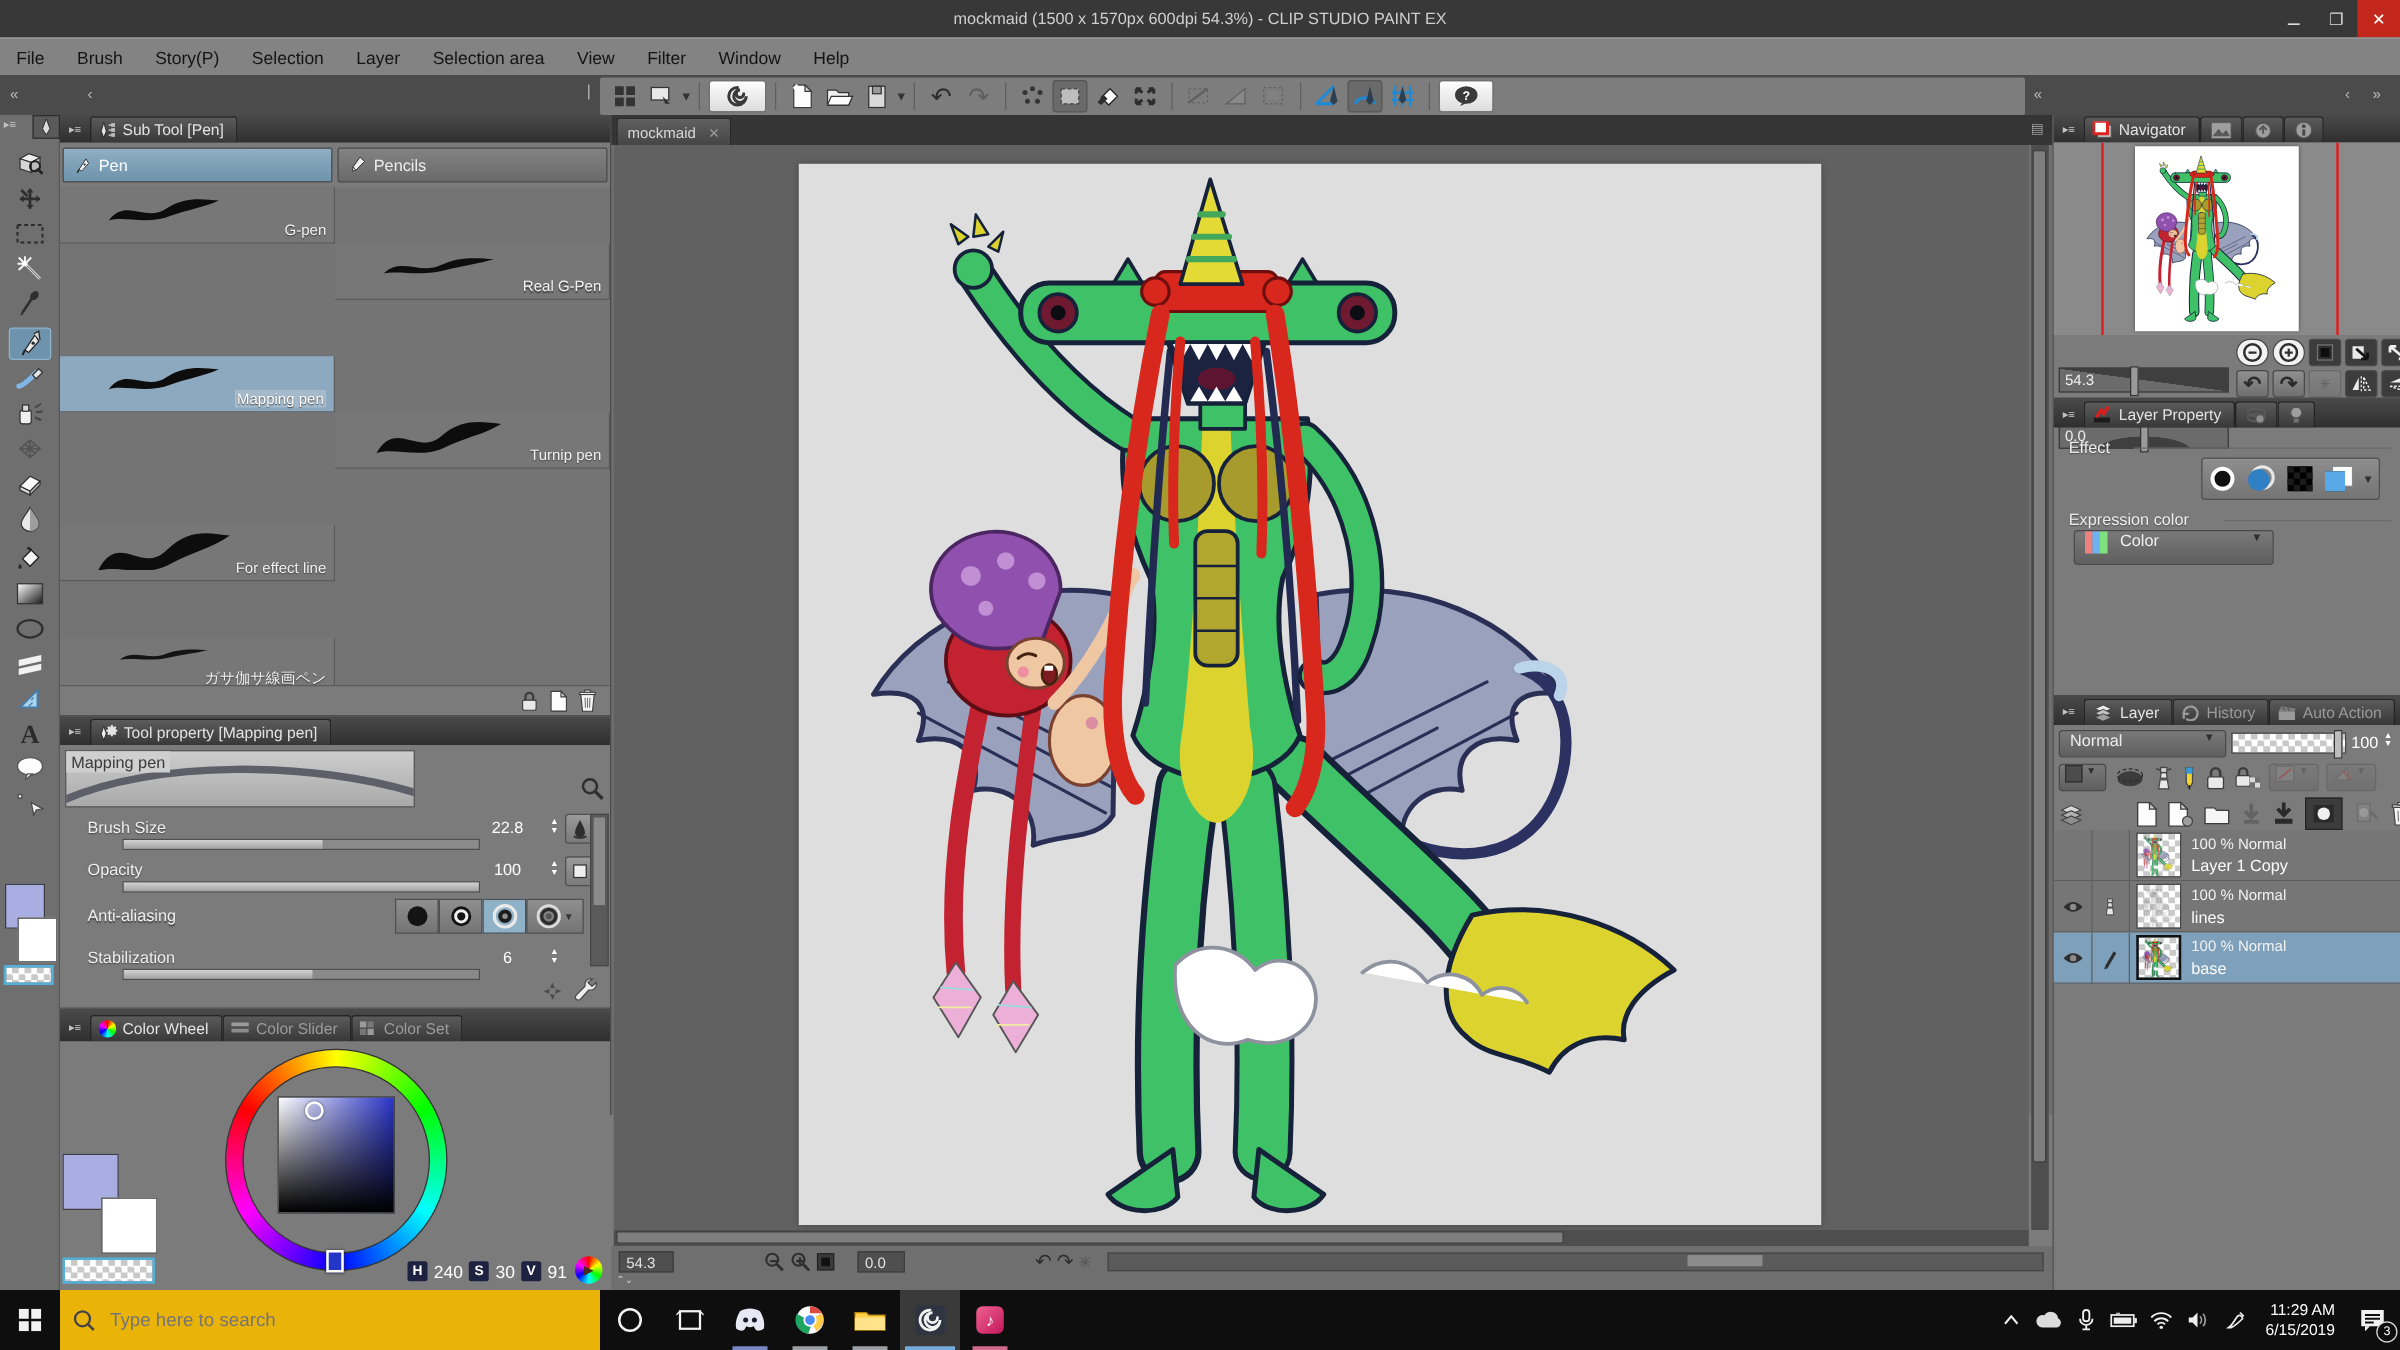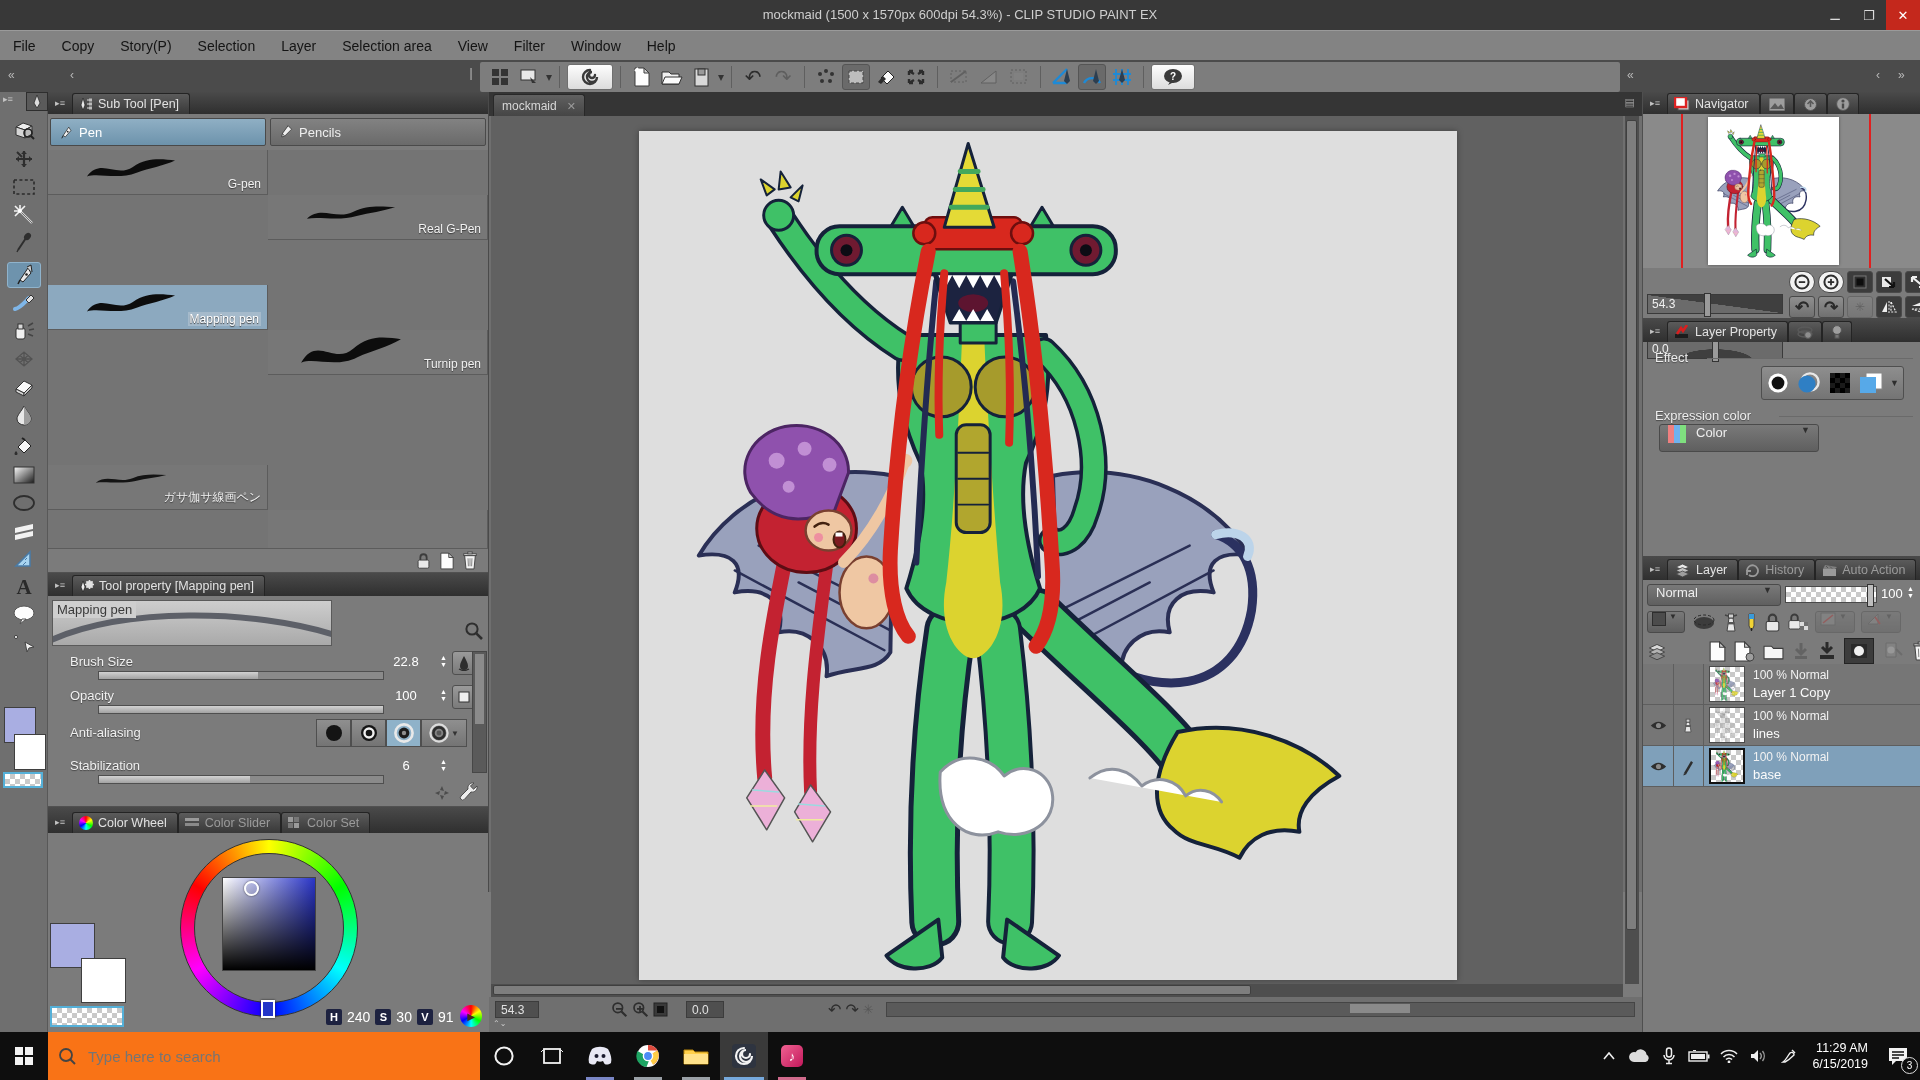--- a/index.html
+++ b/index.html
@@ -214,21 +214,21 @@
   <div class="ttl">mockmaid (1500 x 1570px 600dpi 54.3%)  - CLIP STUDIO PAINT EX</div>
   <div class="p wbtns">
     <div class="wbtn">⚊</div>
     <div class="wbtn">❐</div>
     <div class="wbtn close">✕</div>
   </div>
 </div>
 
 <div class="p menubar">
   <span>File</span>
-  <span>Copy</span>
+  <span>Brush</span>
   <span>Story(P)</span>
   <span>Selection</span>
   <span>Layer</span>
   <span>Selection area</span>
   <span>View</span>
   <span>Filter</span>
   <span>Window</span>
   <span>Help</span>
 </div>
 
@@ -553,20 +553,26 @@
       <svg width="150" height="30" style="position:absolute;left:8px;top:2px" viewBox="0 0 100 32">
           <use href="#stroke" fill="#0d0d0d"></use>
         </svg>
       <span class="blabel sel">Mapping pen</span>
     </div>
     <div class="p brushcell" style="left:220px;top:45px;width:220px;height:45px">
       <svg width="150" height="34" style="position:absolute;left:8px;top:1px" viewBox="0 0 100 32">
           <use href="#stroke" fill="#0d0d0d" transform="translate(0,-4) scale(1,1.3)"></use>
         </svg>
       <span class="blabel">Turnip pen</span>
+    </div>
+    <div class="p brushcell" style="left:0;top:90px;width:220px;height:45px">
+      <svg width="150" height="36" style="position:absolute;left:8px;top:0" viewBox="0 0 100 32">
+          <use href="#stroke" fill="#0d0d0d" transform="translate(0,-6) scale(1,1.5)"></use>
+        </svg>
+      <span class="blabel">For effect line</span>
     </div>
     <div class="p brushcell" style="left:0;top:135px;width:220px;height:45px">
       <svg width="150" height="24" style="position:absolute;left:8px;top:6px" viewBox="0 0 100 32">
           <use href="#stroke" fill="#141414" transform="scale(1,0.6)"></use>
         </svg>
       <span class="blabel">ガサ伽サ線画ペン</span>
     </div>
     <div class="p brushcell" style="left:220px;top:135px;width:220px;height:45px"></div>
   </div>
 
@@ -1145,21 +1151,21 @@
 
 <div class="p taskbar">
   <div class="tb-ico">
     <svg width="18" height="18">
         <rect x="0" y="0" width="8" height="8" fill="#f2f2f2"></rect>
         <rect x="10" y="0" width="8" height="8" fill="#f2f2f2"></rect>
         <rect x="0" y="10" width="8" height="8" fill="#f2f2f2"></rect>
         <rect x="10" y="10" width="8" height="8" fill="#f2f2f2"></rect>
       </svg>
   </div>
-  <div class="f" style="width:432px;height:48px;background:#f97316;padding:0 10px;box-sizing:border-box;gap:10px">
+  <div class="f" style="width:432px;height:48px;background:#eab308;padding:0 10px;box-sizing:border-box;gap:10px">
     <svg width="18" height="18">
         <circle cx="8" cy="8" r="6" fill="none" stroke="#444" stroke-width="1.8"></circle>
         <path d="M12.5,12.5 L17,17" stroke="#444" stroke-width="2"></path>
       </svg>
     <input style="border: none; outline: none; font-size: 15px; font-family: &quot;Liberation Sans&quot;, sans-serif; color: rgb(51, 51, 51); width: 330px; background: transparent;" placeholder="Type here to search">
   </div>
   <div class="tb-ico">
       <svg width="22" height="22">
         <circle cx="11" cy="11" r="8.6" fill="none" stroke="#f2f2f2" stroke-width="2"></circle>
       </svg>

